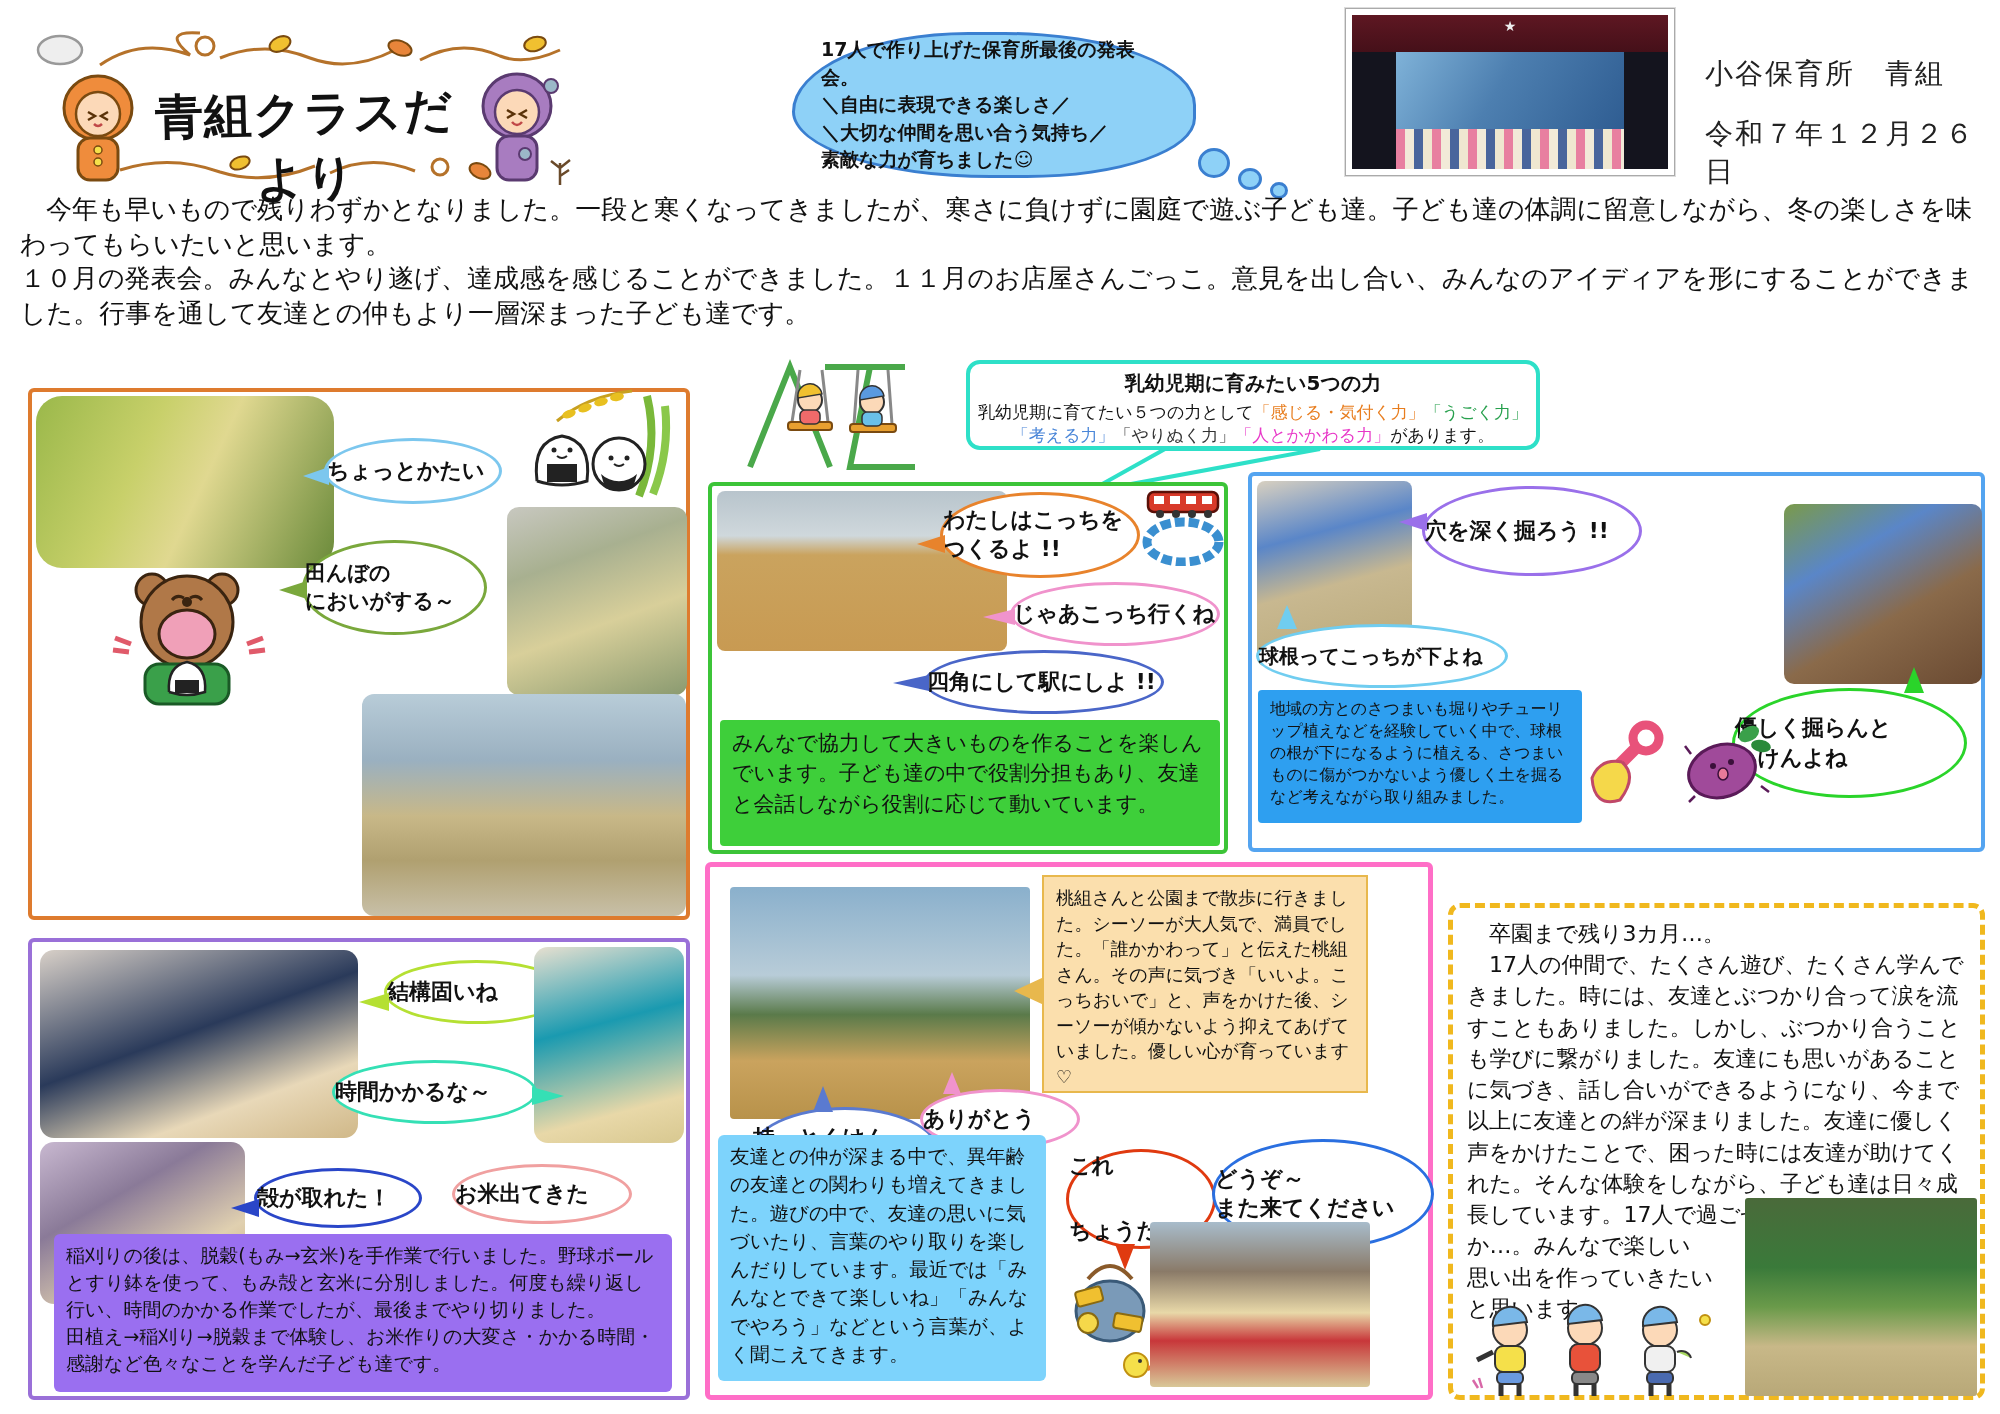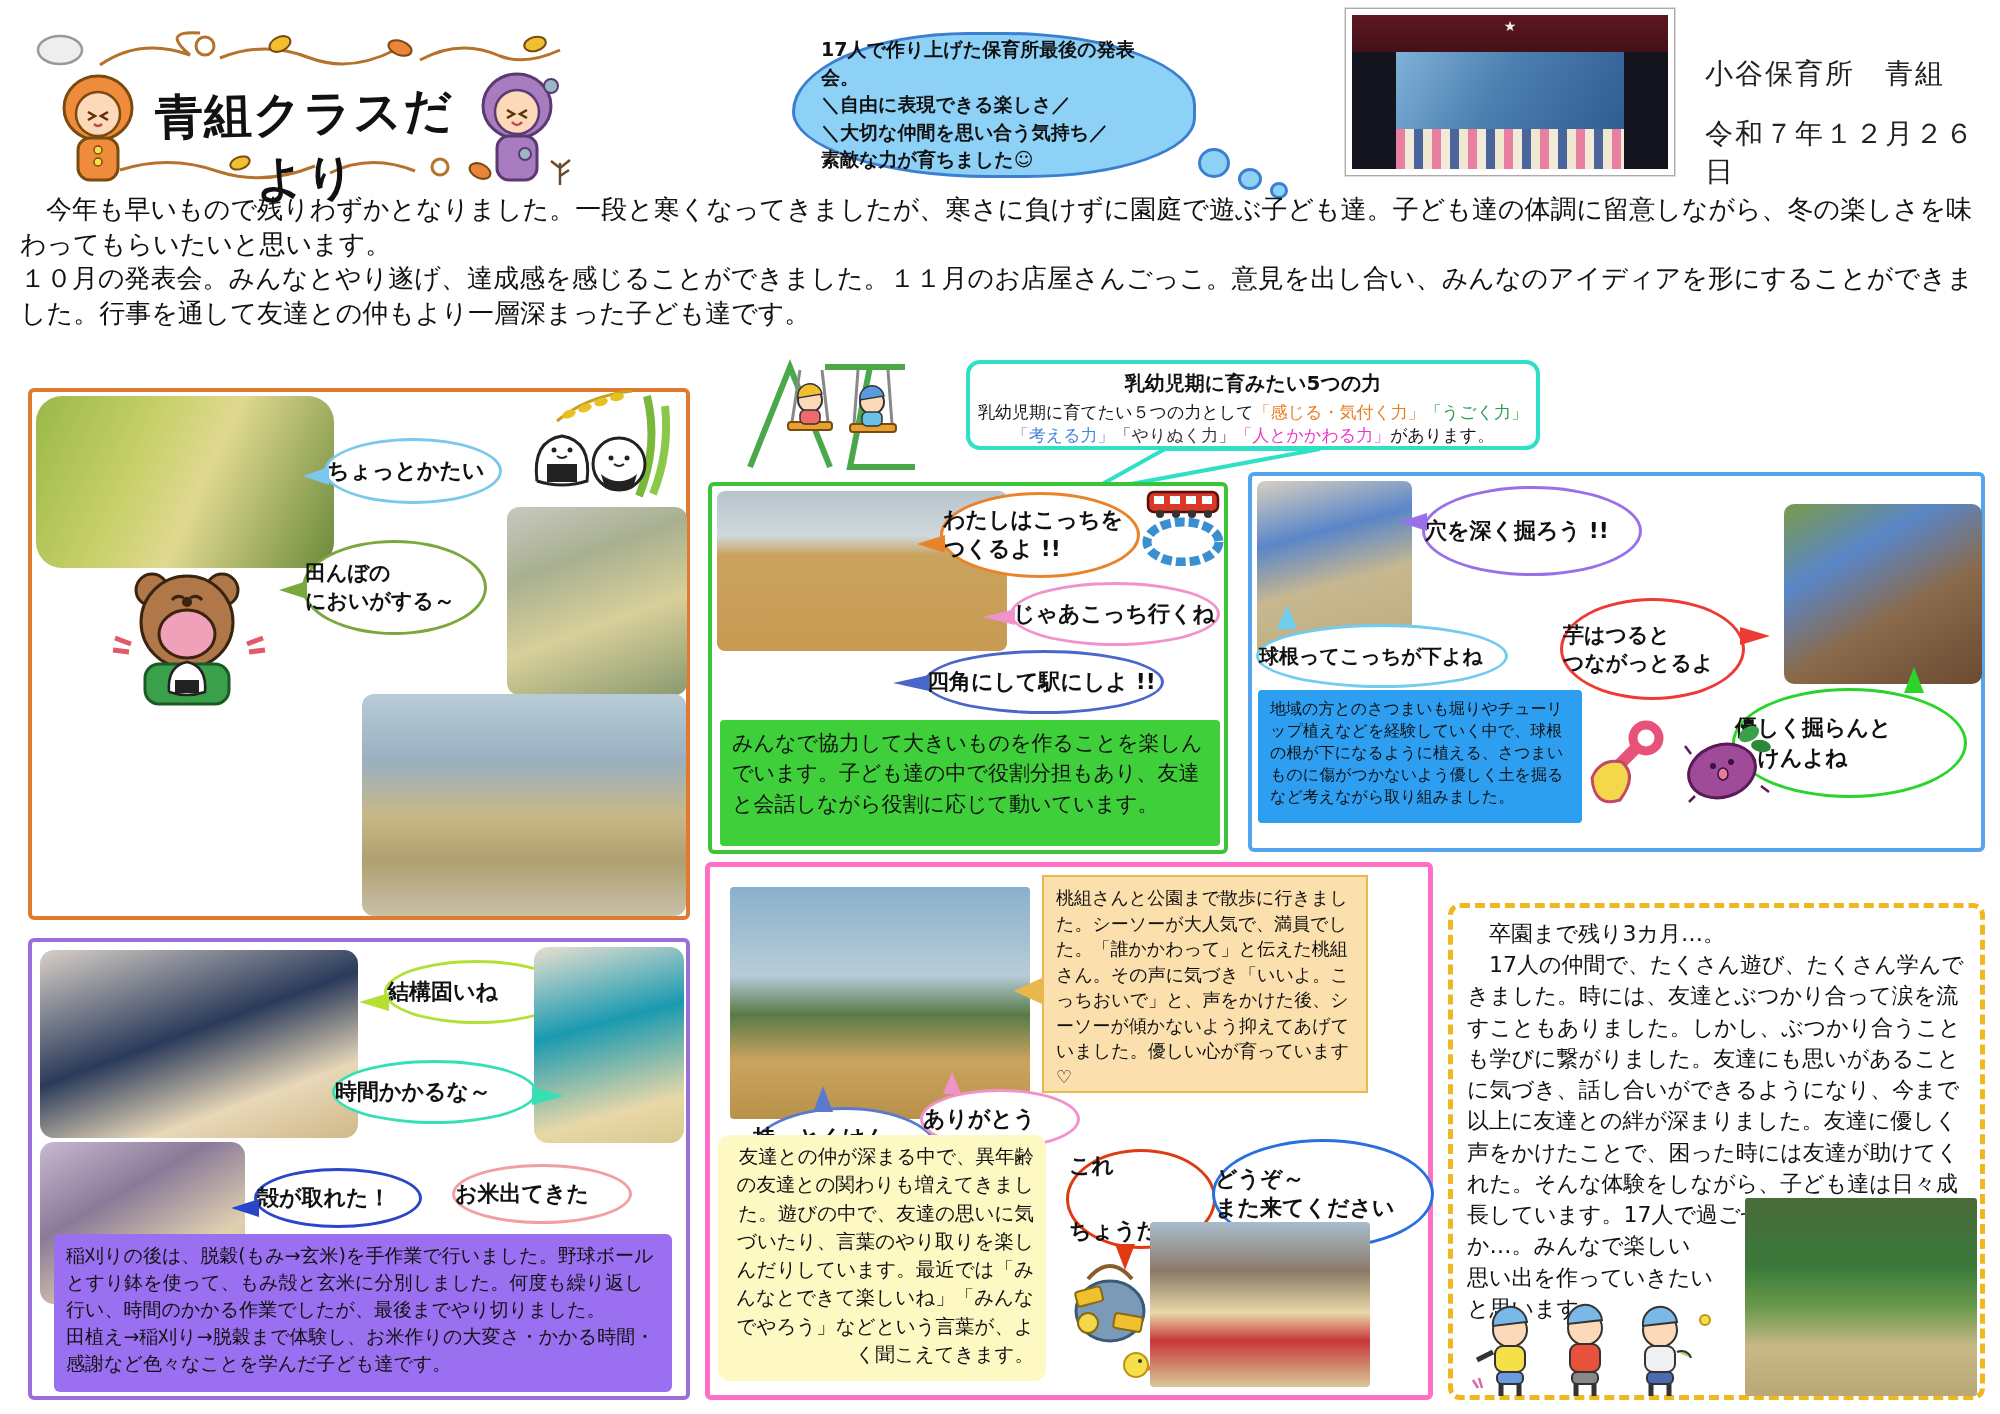--- a/index.html
+++ b/index.html
@@ -211,25 +211,20 @@
     <div class="panel" style="left:8px;top:234px;width:500px;height:126px;background:#3ecf3a;border-radius:4px;font-size:21px;line-height:1.45;">みんなで協力して大きいものを作ることを楽しんでいます。子ども達の中で役割分担もあり、友達と会話しながら役割に応じて動いています。</div>
   </div>
 
   <div class="obox" style="left:1248px;top:472px;width:737px;height:380px;border-color:#54a4f0;">
     <div class="photo" style="left:5px;top:5px;width:155px;height:185px;border-radius:8px;background:linear-gradient(165deg,#d8d0c0 0%,#5a86c8 30%,#c8b890 55%,#b8a878 100%);"></div>
     <div class="bubble" style="left:170px;top:10px;width:220px;height:90px;border-color:#9a70ea;font-size:22px;">
       <span class="tail" style="left:-26px;top:24px;border-width:9px 28px 9px 0;border-right-color:#9a70ea;"></span>
       <span>穴を深く掘ろう !!</span>
     </div>
     <div class="photo" style="left:532px;top:28px;width:198px;height:180px;border-radius:10px;background:linear-gradient(150deg,#7a9a4a 0%,#5a86c8 30%,#8a6a4a 60%,#6a4a32 100%);"></div>
-    <div class="bubble" style="left:308px;top:122px;width:185px;height:102px;border-color:#ee3a34;font-size:21px;line-height:1.35;">
-      <span class="tail" style="right:-28px;top:26px;border-width:9px 0 9px 30px;border-left-color:#ee3a34;"></span>
-      <span>芋はつると</span>
-      <span>つながっとるよ</span>
-    </div>
     <div class="bubble" style="left:4px;top:148px;width:252px;height:64px;border-color:#70cdf0;font-size:20px;">
       <span class="tail" style="left:18px;top:-22px;border-width:0 10px 24px 10px;border-bottom-color:#70cdf0;"></span>
       <span>球根ってこっちが下よね</span>
     </div>
     <div class="bubble" style="left:480px;top:212px;width:235px;height:110px;border-color:#2ad42a;font-size:22px;line-height:1.35;">
       <span class="tail" style="right:40px;top:-24px;border-width:0 10px 26px 10px;border-bottom-color:#2ad42a;"></span>
       <span>優しく掘らんと</span>
       <span>いけんよね</span>
     </div>
     <div class="panel" style="left:6px;top:214px;width:324px;height:133px;background:#2e9ff0;border-radius:4px;font-size:16px;line-height:1.38;">地域の方とのさつまいも堀りやチューリップ植えなどを経験していく中で、球根の根が下になるように植える、さつまいものに傷がつかないよう優しく土を掘るなど考えながら取り組みました。</div>
@@ -282,21 +277,21 @@
     </div>
     <div class="bubble" style="left:40px;top:240px;width:190px;height:92px;border-color:#5a7ad0;font-size:22px;line-height:1.3;">
       <span class="tail" style="left:60px;top:-24px;border-width:0 10px 26px 10px;border-bottom-color:#5a7ad0;"></span>
       <span>持っとくけん</span>
       <span>乗りんさい</span>
     </div>
     <div class="bubble" style="left:210px;top:222px;width:160px;height:60px;border-color:#f093cc;font-size:22px;">
       <span class="tail" style="left:20px;top:-20px;border-width:0 9px 22px 9px;border-bottom-color:#f093cc;"></span>
       <span>ありがとう</span>
     </div>
-    <div class="panel" style="left:8px;top:268px;width:328px;height:246px;background:#fef9c3;border-radius:12px;font-size:19.5px;line-height:1.45;text-align:right;">友達との仲が深まる中で、異年齢の友達との関わりも増えてきました。遊びの中で、友達の思いに気づいたり、言葉のやり取りを楽しんだりしています。最近では「みんなとできて楽しいね」「みんなでやろう」などという言葉が、よく聞こえてきます。</div>
+    <div class="panel" style="left:8px;top:268px;width:328px;height:246px;background:#7dd3fc;border-radius:6px;font-size:19.5px;line-height:1.45;">友達との仲が深まる中で、異年齢の友達との関わりも増えてきました。遊びの中で、友達の思いに気づいたり、言葉のやり取りを楽しんだりしています。最近では「みんなとできて楽しいね」「みんなでやろう」などという言葉が、よく聞こえてきます。</div>
     <div class="bubble" style="left:356px;top:282px;width:150px;height:100px;border-color:#e03a10;font-size:22px;line-height:1.3;gap:36px;">
       <span class="tail" style="left:46px;bottom:-24px;border-width:26px 10px 0 10px;border-top-color:#e03a10;"></span>
       <span>これ</span>
       <span>ちょうだい</span>
     </div>
     <div class="bubble" style="left:502px;top:272px;width:222px;height:110px;border-color:#2a6fe0;font-size:22px;line-height:1.3;">
       <span class="tail" style="left:90px;bottom:-24px;border-width:26px 10px 0 10px;border-top-color:#2a6fe0;"></span>
       <span>どうぞ～</span>
       <span>また来てください</span>
     </div>

